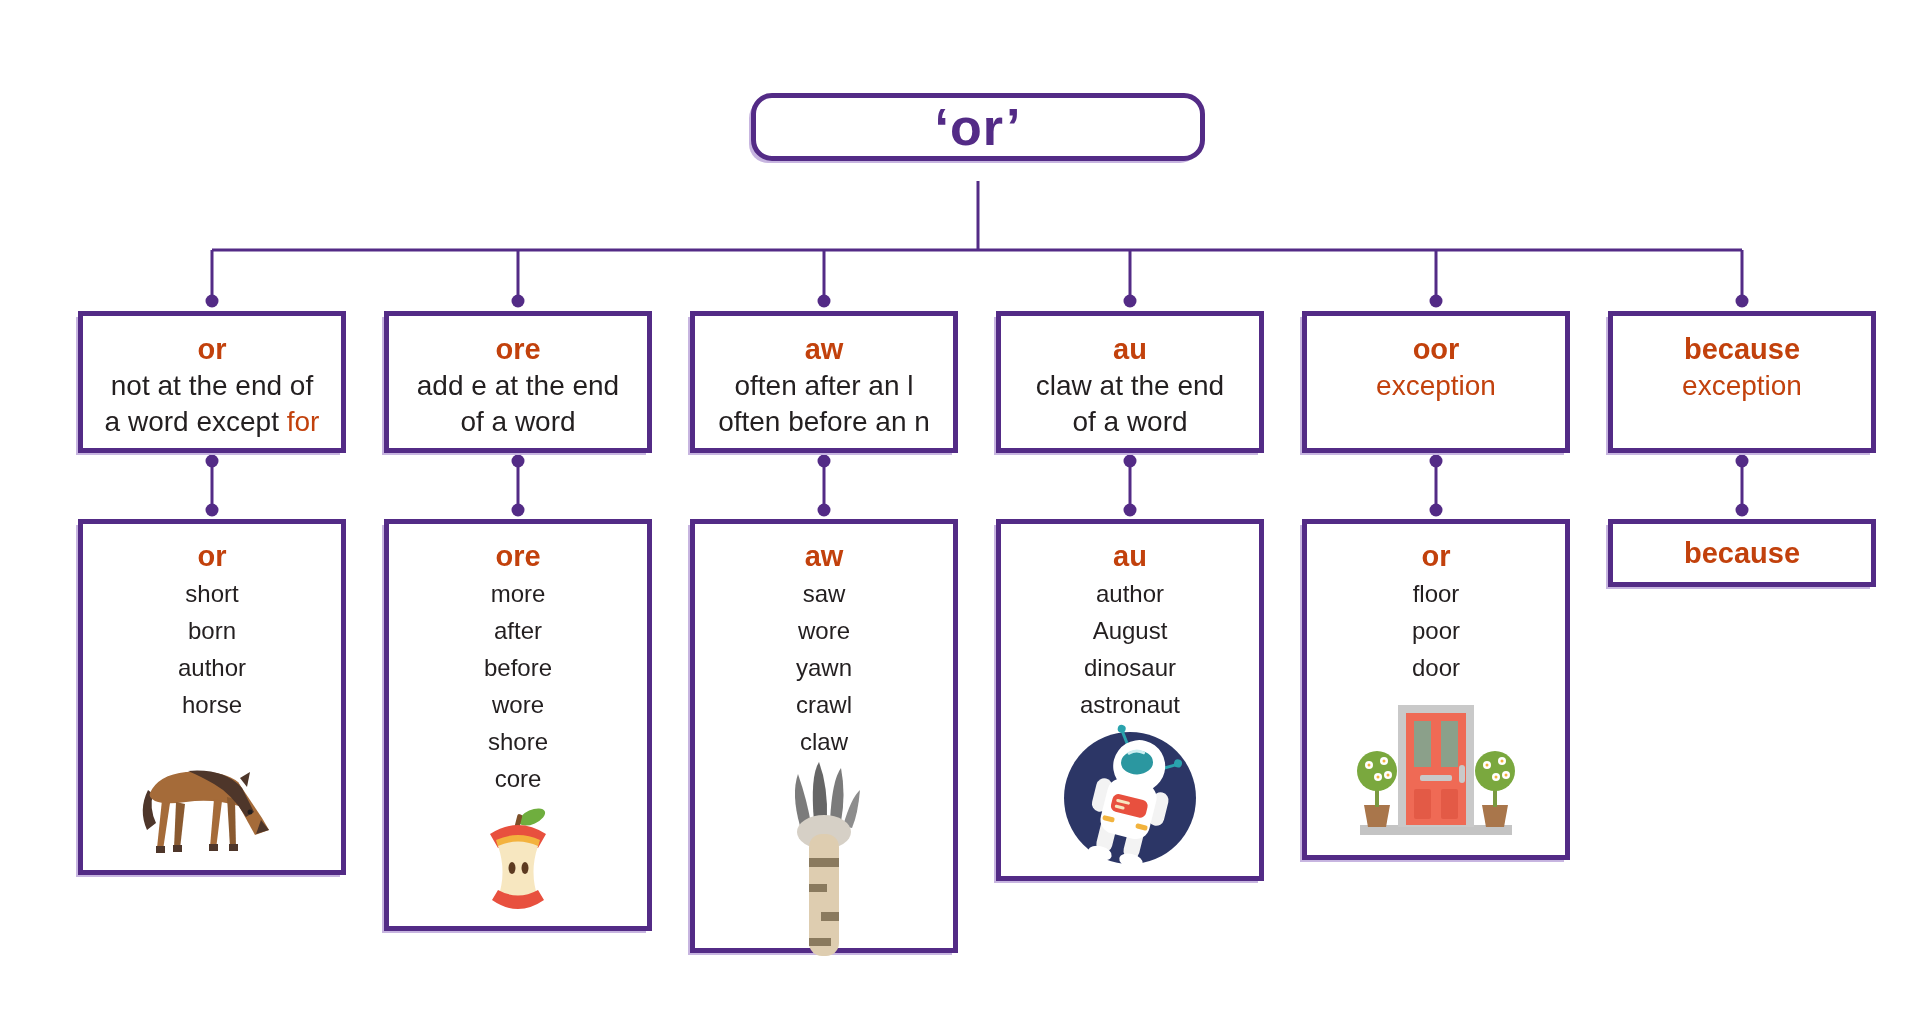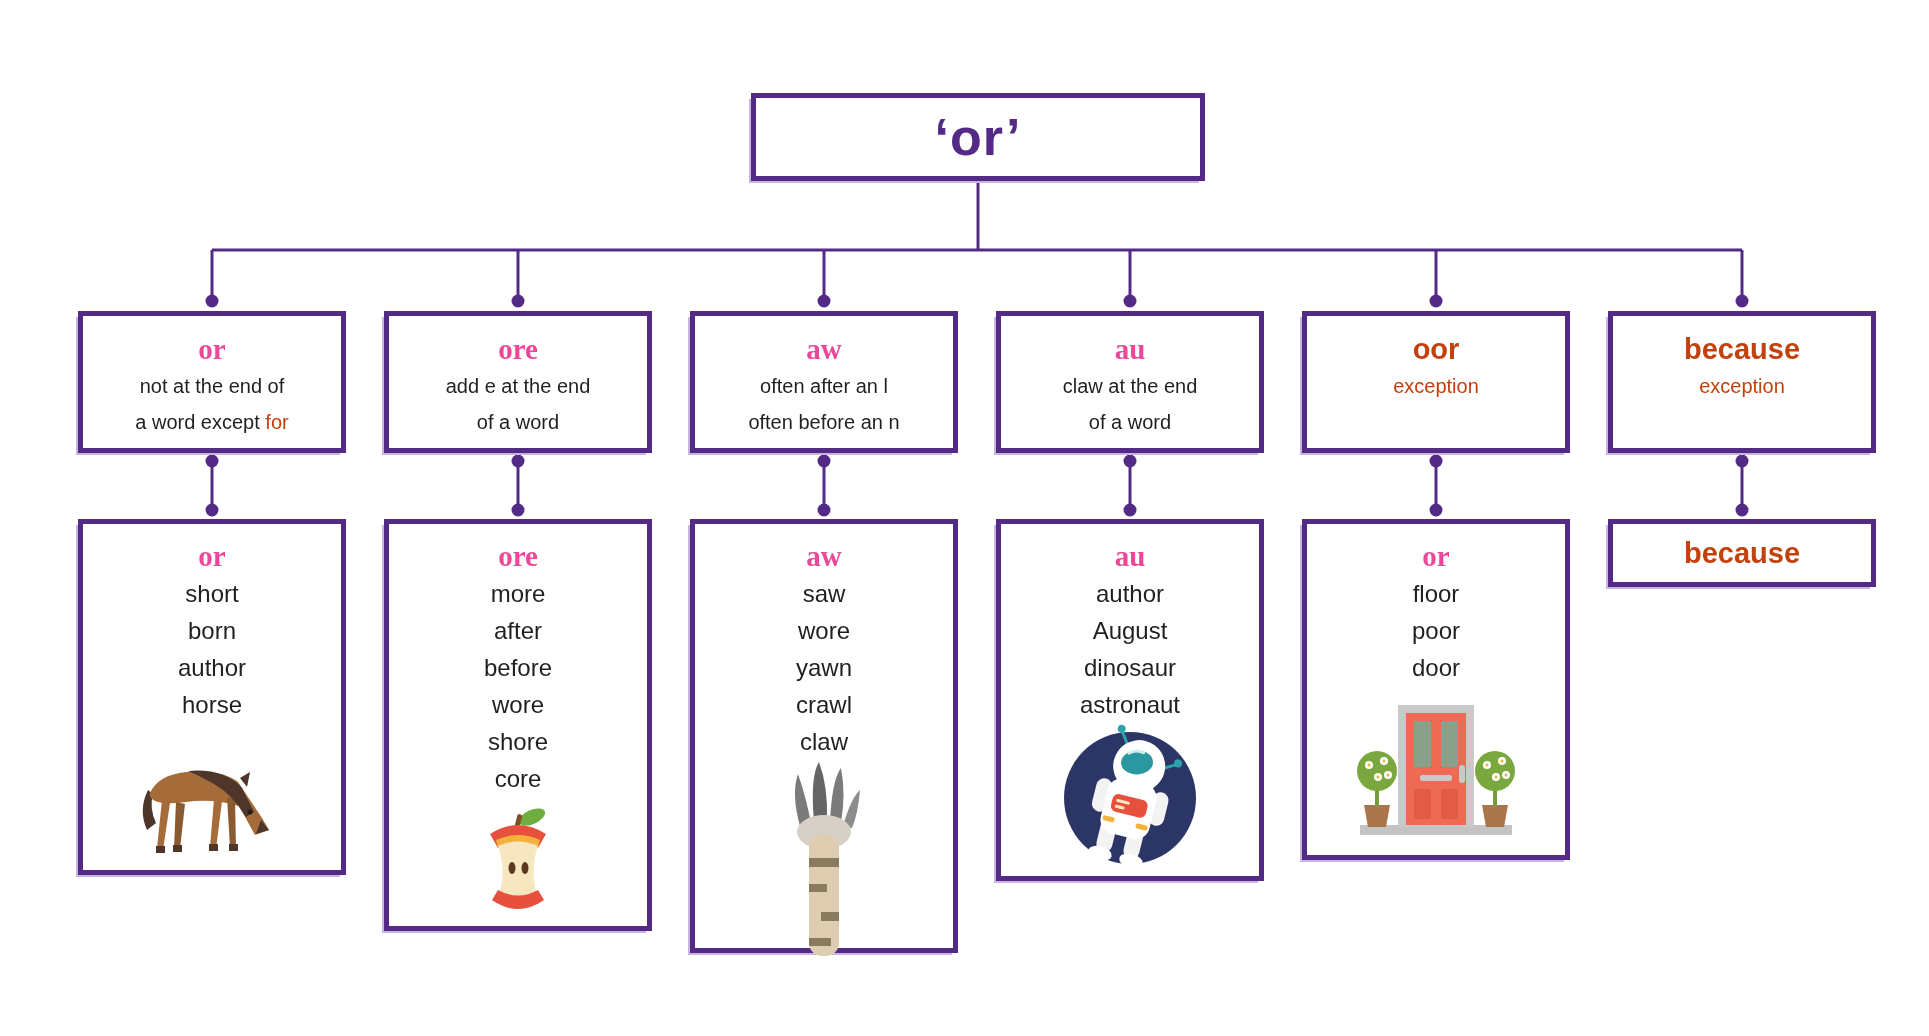--- a/index.html
+++ b/index.html
@@ -5,30 +5,30 @@
   * { margin:0; padding:0; box-sizing:border-box; }
   html,body { background:#ffffff; }
   body { font-family:"Liberation Sans", sans-serif; color:#231f20; }
   .canvas { position:relative; width:1929px; height:1036px; background:#fff; overflow:hidden; }
   .connectors { position:absolute; left:0; top:0; z-index:0; }
   .box {
     position:absolute; background:#fff; border:5px solid #532b86;
     box-shadow:-4px 4px 0 -2px #c7b5e0;
     z-index:1; display:flex; flex-direction:column; align-items:center; text-align:center;
   }
-  .root-box { left:751px; top:93px; width:454px; height:88px; justify-content:center; }
+  .root-box { left:751px; top:93px; width:454px; height:68px; justify-content:center;border-radius:21px; }
   .root-label { font-size:52px; font-weight:bold; color:#532b86; letter-spacing:1px; }
   .rule-box { top:311px; width:268px; height:142px; padding-top:15px; }
   .rule-heading { font-size:29px; font-weight:bold; line-height:37px; }
-  .rule-line { font-size:20px; line-height:36px; }
+  .rule-line { font-size:28px; line-height:36px; }
   .ex-box { top:519px; width:268px; padding-top:13px; }
   .ex-box-small { height:68px; justify-content:center; padding-top:0; }
   .ex-heading { font-size:29px; font-weight:bold; line-height:38px; }
   .ex-word { font-size:24px; line-height:37px; }
-  .purple { color:#ec4899;font-family:Liberation Serif, serif; }
+  .purple { color:#c2410c; }
   .pink { color:#c2410c; }
   .icon { margin-top:auto; margin-bottom:10px; flex-shrink:0; }
   .icon-flush { margin-bottom:0; }
 </style>
 </head>
 <body>
 
 <div class="canvas">
 
   <svg class="connectors" width="1929" height="1036" viewBox="0 0 1929 1036">

